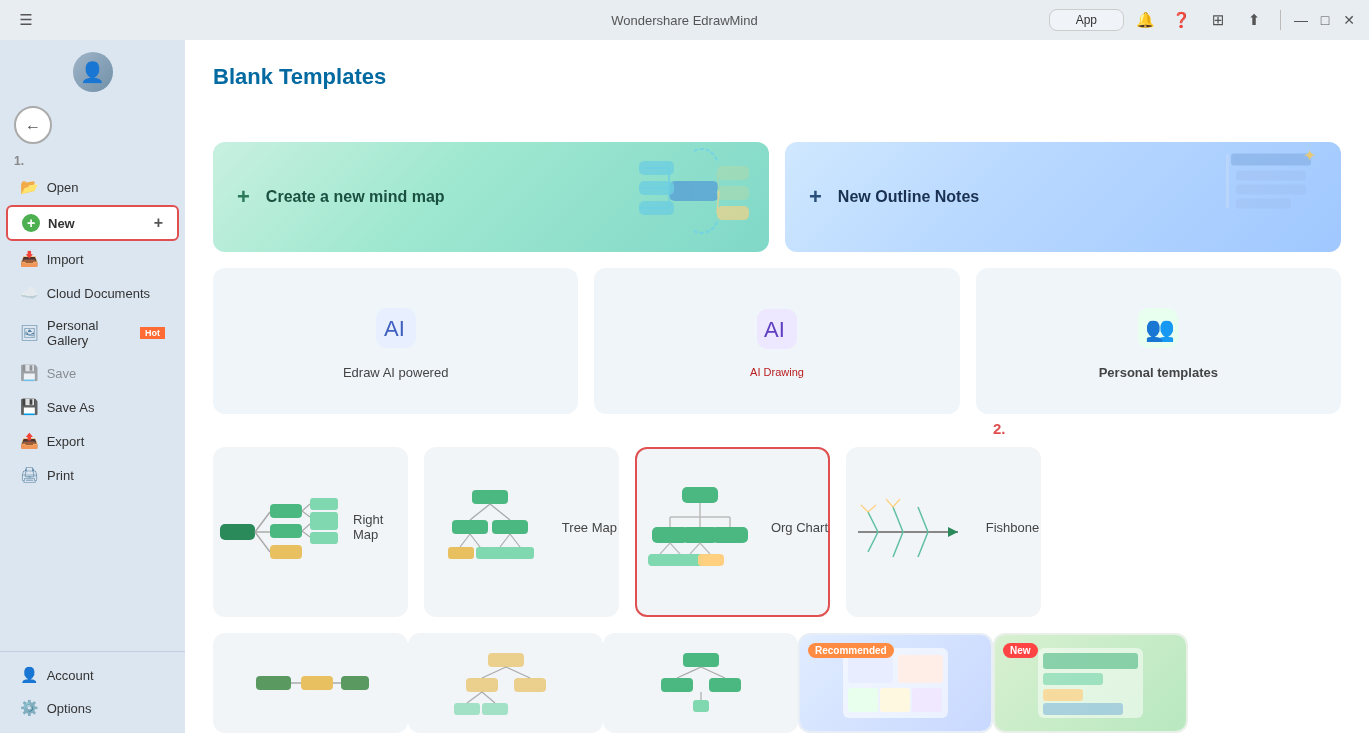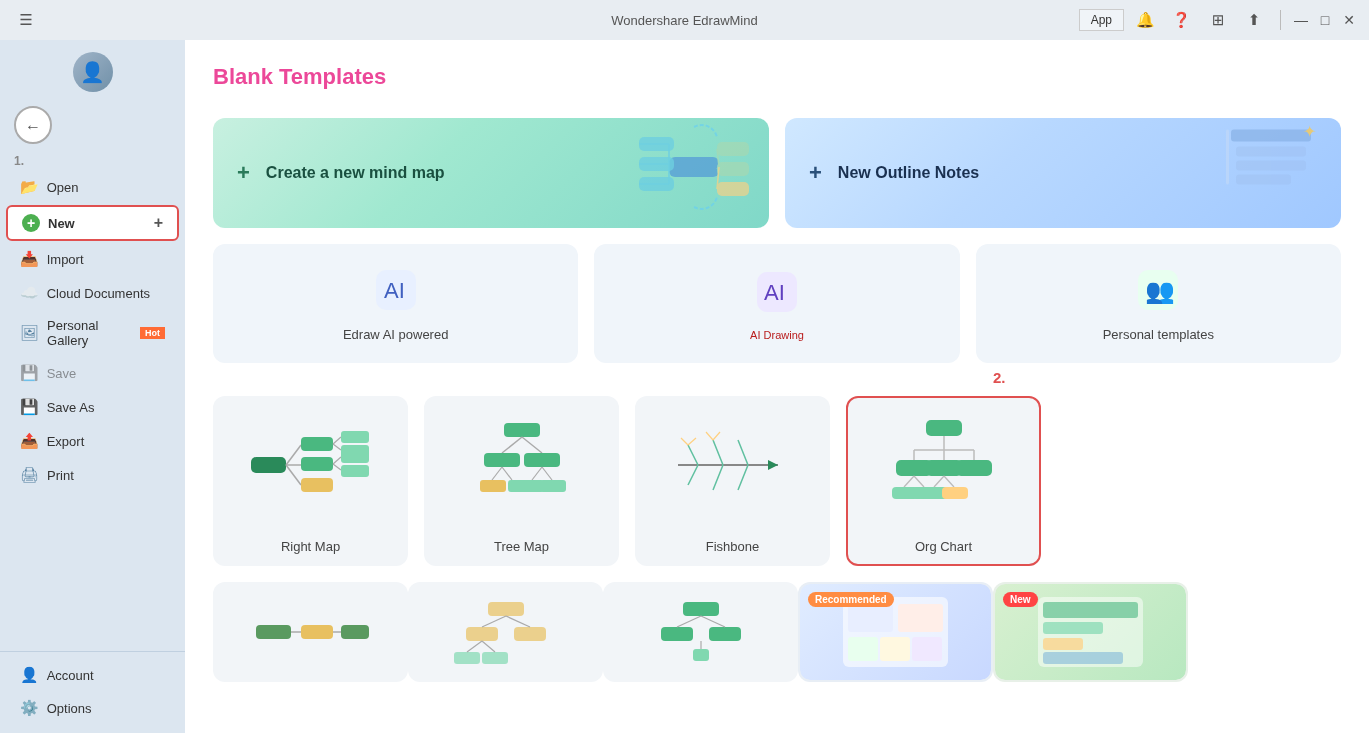--- a/index.html
+++ b/index.html
@@ -30,22 +30,22 @@
     }
     .win-btn {
       width: 16px; height: 16px;
       background: none; border: none; cursor: pointer;
       font-size: 14px; color: #555;
       display: flex; align-items: center; justify-content: center;
     }
     .app-btn {
       background: #f0f4f8;
       border: 1px solid #ccc;
-      border-radius: 0;
-      padding: 3px 11px;
+      border-radius: 8px;
+      padding: 3px 26px;
       font-size: 12px;
       cursor: pointer;
       color: #333;
     }
     .icon-btn {
       width: 28px; height: 28px;
       background: none; border: none; cursor: pointer;
       font-size: 15px; color: #555;
       display: flex; align-items: center; justify-content: center;
       border-radius: 4px;
@@ -150,22 +150,22 @@
     
     .content {
       flex: 1;
       background: white;
       overflow-y: auto;
       padding: 24px 28px;
     }
     .page-title {
       font-size: 22px;
       font-weight: 700;
-      color: #ec4899;
-      margin-bottom: 8px;
+      color: #0369a1;
+      margin-bottom: 32px;
     }
 
     
     .template-row {
       display: flex;
       gap: 16px;
       margin-bottom: 16px;
     }
 
     
@@ -192,41 +192,41 @@
       right: 20px;
       top: 50%;
       transform: translateY(-50%);
       font-size: 50px;
       opacity: 0.7;
     }
 
     
     .card-medium {
       flex: 1;
-      height: 119px;
+      height: 146px;
       border-radius: 12px;
       background: #f0f5fa;
       display: flex;
       flex-direction: column;
       align-items: center;
       justify-content: center;
       gap: 8px;
       cursor: pointer;
       border: 2px solid transparent;
       transition: border 0.15s;
     }
 
     
     .card-small {
       width: 195px;
       height: 170px;
       border-radius: 12px;
       background: #f2f5f8;
       display: flex;
-      flex-direction: column;
+      flex-direction: row;
       align-items: center;
       justify-content: center;
       gap: 8px;
       cursor: pointer;
       border: 2px solid transparent;
       transition: border 0.15s;
       position: relative;
     }
     .card-small.selected { border-color: #e05050; }
     .card-small-diagram { flex: 1; display: flex; align-items: center; justify-content: center; width: 100%; }
@@ -426,21 +426,21 @@
         <span style="font-size:11px;color:#b91c1c;font-weight:500;">AI Drawing</span>
       </div>
 
       <div class="card-medium">
         <div>
           <svg width="50" height="50" viewBox="0 0 50 50">
             <rect x="5" y="5" width="40" height="40" rx="10" fill="#e8fff0"></rect>
             <text x="12" y="34" font-size="24" fill="#40a060">👥</text>
           </svg>
         </div>
-        <span style="font-size:13px;color:#444;font-weight:400;">Personal templates</span>
+        <span style="font-size:13px;color:#444;font-weight:700;">Personal templates</span>
 
         <span style="position:absolute;right:-5px;bottom:-5px;font-size:14px;font-weight:bold;color:#e05050;"></span>
       </div>
     </div>
 
     <div style="position:relative;margin-top:-10px;margin-bottom:10px;display:flex;align-items:center;gap:4px;">
       <span style="font-size:15px;font-weight:bold;color:#e05050;margin-left: 780px;">2.</span>
     </div>
 
     <div class="template-row">
@@ -483,45 +483,20 @@
             <rect x="46" y="65" width="26" height="12" rx="3" fill="#80d8b0"></rect>
             <line x1="80" y1="52" x2="70" y2="65" stroke="#aaa" stroke-width="1.2"></line>
             <line x1="80" y1="52" x2="90" y2="65" stroke="#aaa" stroke-width="1.2"></line>
             <rect x="56" y="65" width="26" height="12" rx="3" fill="#80d8b0"></rect>
             <rect x="78" y="65" width="26" height="12" rx="3" fill="#80d8b0"></rect>
           </svg>
         </div>
         <span class="card-small-label">Tree Map</span>
       </div>
 
-
-      <div class="card-small">
-        <div class="card-small-diagram">
-          <svg width="130" height="90" viewBox="0 0 130 90">
-
-            <line x1="10" y1="45" x2="110" y2="45" stroke="#888" stroke-width="2"></line>
-
-            <polygon points="110,45 100,40 100,50" fill="#2a8a5a"></polygon>
-
-            <line x1="30" y1="45" x2="20" y2="25" stroke="#60c0a0" stroke-width="1.5"></line>
-            <line x1="55" y1="45" x2="45" y2="20" stroke="#60c0a0" stroke-width="1.5"></line>
-            <line x1="80" y1="45" x2="70" y2="20" stroke="#60c0a0" stroke-width="1.5"></line>
-
-            <line x1="30" y1="45" x2="20" y2="65" stroke="#60c0a0" stroke-width="1.5"></line>
-            <line x1="55" y1="45" x2="45" y2="70" stroke="#60c0a0" stroke-width="1.5"></line>
-            <line x1="80" y1="45" x2="70" y2="70" stroke="#60c0a0" stroke-width="1.5"></line>
-
-            <line x1="20" y1="25" x2="13" y2="18" stroke="#ffd080" stroke-width="1.2"></line>
-            <line x1="20" y1="25" x2="28" y2="18" stroke="#ffd080" stroke-width="1.2"></line>
-            <line x1="45" y1="20" x2="38" y2="12" stroke="#ffd080" stroke-width="1.2"></line>
-            <line x1="45" y1="20" x2="52" y2="12" stroke="#ffd080" stroke-width="1.2"></line>
-          </svg>
-        </div>
-        <span class="card-small-label">Fishbone</span>
-      </div>
 
       <div class="card-small selected" style="border:2px solid #e05050;">
         <div class="card-small-diagram">
           <svg width="120" height="100" viewBox="0 0 120 100">
             <rect x="42" y="5" width="36" height="16" rx="5" fill="#4ab880"></rect>
             <line x1="60" y1="21" x2="60" y2="35" stroke="#bbb" stroke-width="1.5"></line>
             <line x1="30" y1="35" x2="90" y2="35" stroke="#bbb" stroke-width="1.5"></line>
             <line x1="30" y1="35" x2="30" y2="45" stroke="#bbb" stroke-width="1.5"></line>
             <line x1="60" y1="35" x2="60" y2="45" stroke="#bbb" stroke-width="1.5"></line>
             <line x1="90" y1="35" x2="90" y2="45" stroke="#bbb" stroke-width="1.5"></line>
@@ -533,20 +508,45 @@
             <rect x="8" y="72" width="26" height="12" rx="4" fill="#80d8b0"></rect>
             <rect x="28" y="72" width="26" height="12" rx="4" fill="#80d8b0"></rect>
             <line x1="60" y1="61" x2="50" y2="72" stroke="#bbb" stroke-width="1.3"></line>
             <line x1="60" y1="61" x2="70" y2="72" stroke="#bbb" stroke-width="1.3"></line>
             <rect x="38" y="72" width="26" height="12" rx="4" fill="#80d8b0"></rect>
             <rect x="58" y="72" width="26" height="12" rx="4" fill="#ffd080"></rect>
           </svg>
         </div>
         <span class="card-small-label">Org Chart</span>
       </div>
+
+      <div class="card-small">
+        <div class="card-small-diagram">
+          <svg width="130" height="90" viewBox="0 0 130 90">
+
+            <line x1="10" y1="45" x2="110" y2="45" stroke="#888" stroke-width="2"></line>
+
+            <polygon points="110,45 100,40 100,50" fill="#2a8a5a"></polygon>
+
+            <line x1="30" y1="45" x2="20" y2="25" stroke="#60c0a0" stroke-width="1.5"></line>
+            <line x1="55" y1="45" x2="45" y2="20" stroke="#60c0a0" stroke-width="1.5"></line>
+            <line x1="80" y1="45" x2="70" y2="20" stroke="#60c0a0" stroke-width="1.5"></line>
+
+            <line x1="30" y1="45" x2="20" y2="65" stroke="#60c0a0" stroke-width="1.5"></line>
+            <line x1="55" y1="45" x2="45" y2="70" stroke="#60c0a0" stroke-width="1.5"></line>
+            <line x1="80" y1="45" x2="70" y2="70" stroke="#60c0a0" stroke-width="1.5"></line>
+
+            <line x1="20" y1="25" x2="13" y2="18" stroke="#ffd080" stroke-width="1.2"></line>
+            <line x1="20" y1="25" x2="28" y2="18" stroke="#ffd080" stroke-width="1.2"></line>
+            <line x1="45" y1="20" x2="38" y2="12" stroke="#ffd080" stroke-width="1.2"></line>
+            <line x1="45" y1="20" x2="52" y2="12" stroke="#ffd080" stroke-width="1.2"></line>
+          </svg>
+        </div>
+        <span class="card-small-label">Fishbone</span>
+      </div>
     </div>
 
     <div class="template-row-partial">
 
       <div class="card-small" style="height:100px;">
         <div class="card-small-diagram">
           <svg width="120" height="70" viewBox="0 0 120 70">
             <rect x="5" y="28" width="35" height="14" rx="4" fill="#5a9a60"></rect>
             <rect x="50" y="28" width="32" height="14" rx="4" fill="#e8c060"></rect>
             <rect x="90" y="28" width="28" height="14" rx="4" fill="#5a9a60"></rect>

